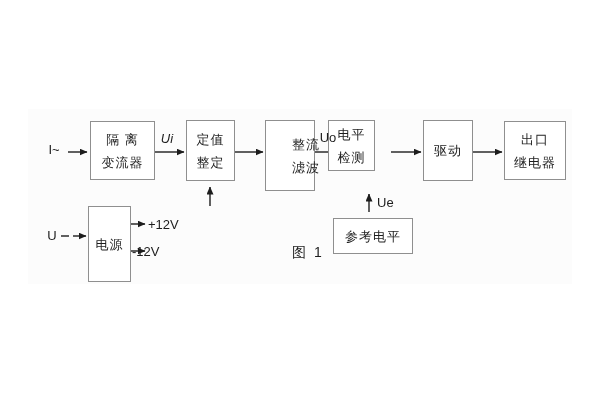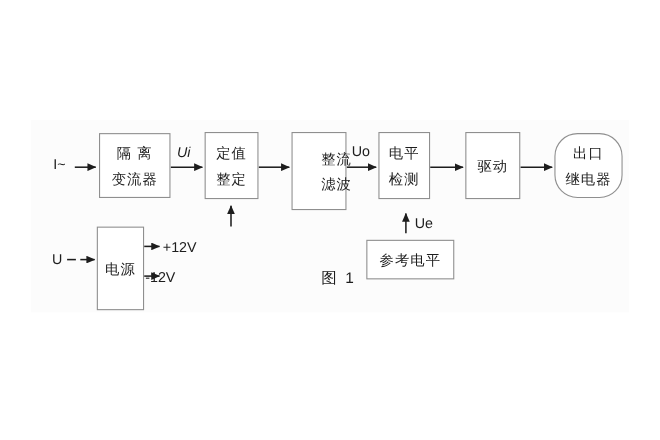--- a/index.html
+++ b/index.html
@@ -57,28 +57,28 @@
     <span>整定</span>
   </div>
   <div class="block" style="left:90px;top:121px;width:65px;height:59px;">
     <span>隔 离</span>
     <span>变流器</span>
   </div>
   <div class="block" style="left:265px;top:120px;width:50px;height:71px;padding-left:32px;">
     <span>整流</span>
     <span>滤波</span>
   </div>
-  <div class="block" style="left:344px;top:120px;width:47px;height:61px;text-align:center;">
+  <div class="block" style="left:328px;top:120px;width:47px;height:51px;text-align:center;">
     <span>电平</span>
     <span>检测</span>
   </div>
   <div class="block" style="left:423px;top:120px;width:50px;height:61px;">
     <span>驱动</span>
   </div>
-  <div class="block" style="left:504px;top:121px;width:62px;height:59px;border-radius:21px;">
+  <div class="block" style="left:504px;top:121px;width:62px;height:59px;">
     <span>出口</span>
     <span>继电器</span>
   </div>
 
   <div class="block" style="left:88px;top:206px;width:43px;height:76px;">
     <span>电源</span>
   </div>
   <div class="block" style="left:333px;top:218px;width:80px;height:36px;">
     <span>参考电平</span>
   </div>

